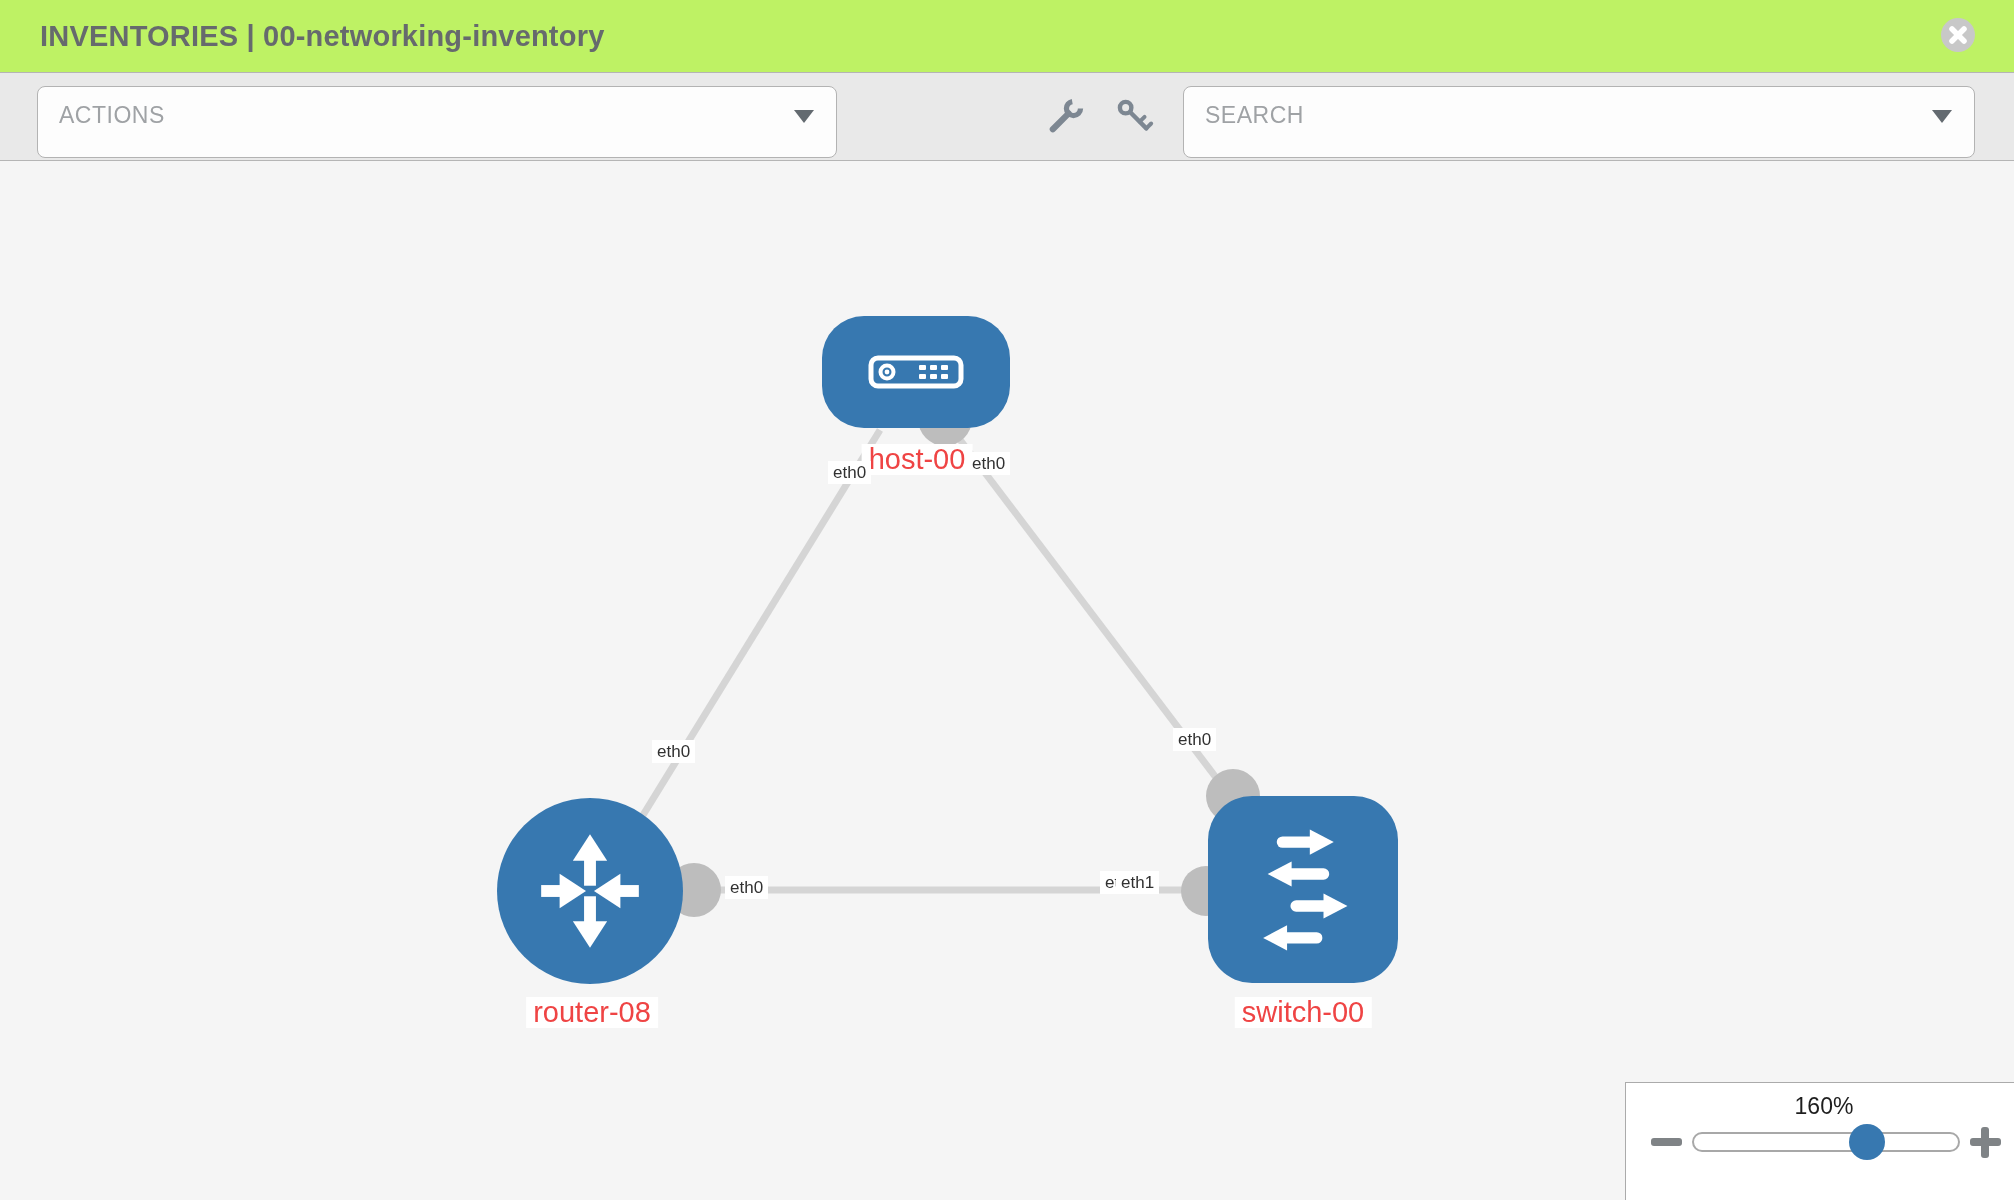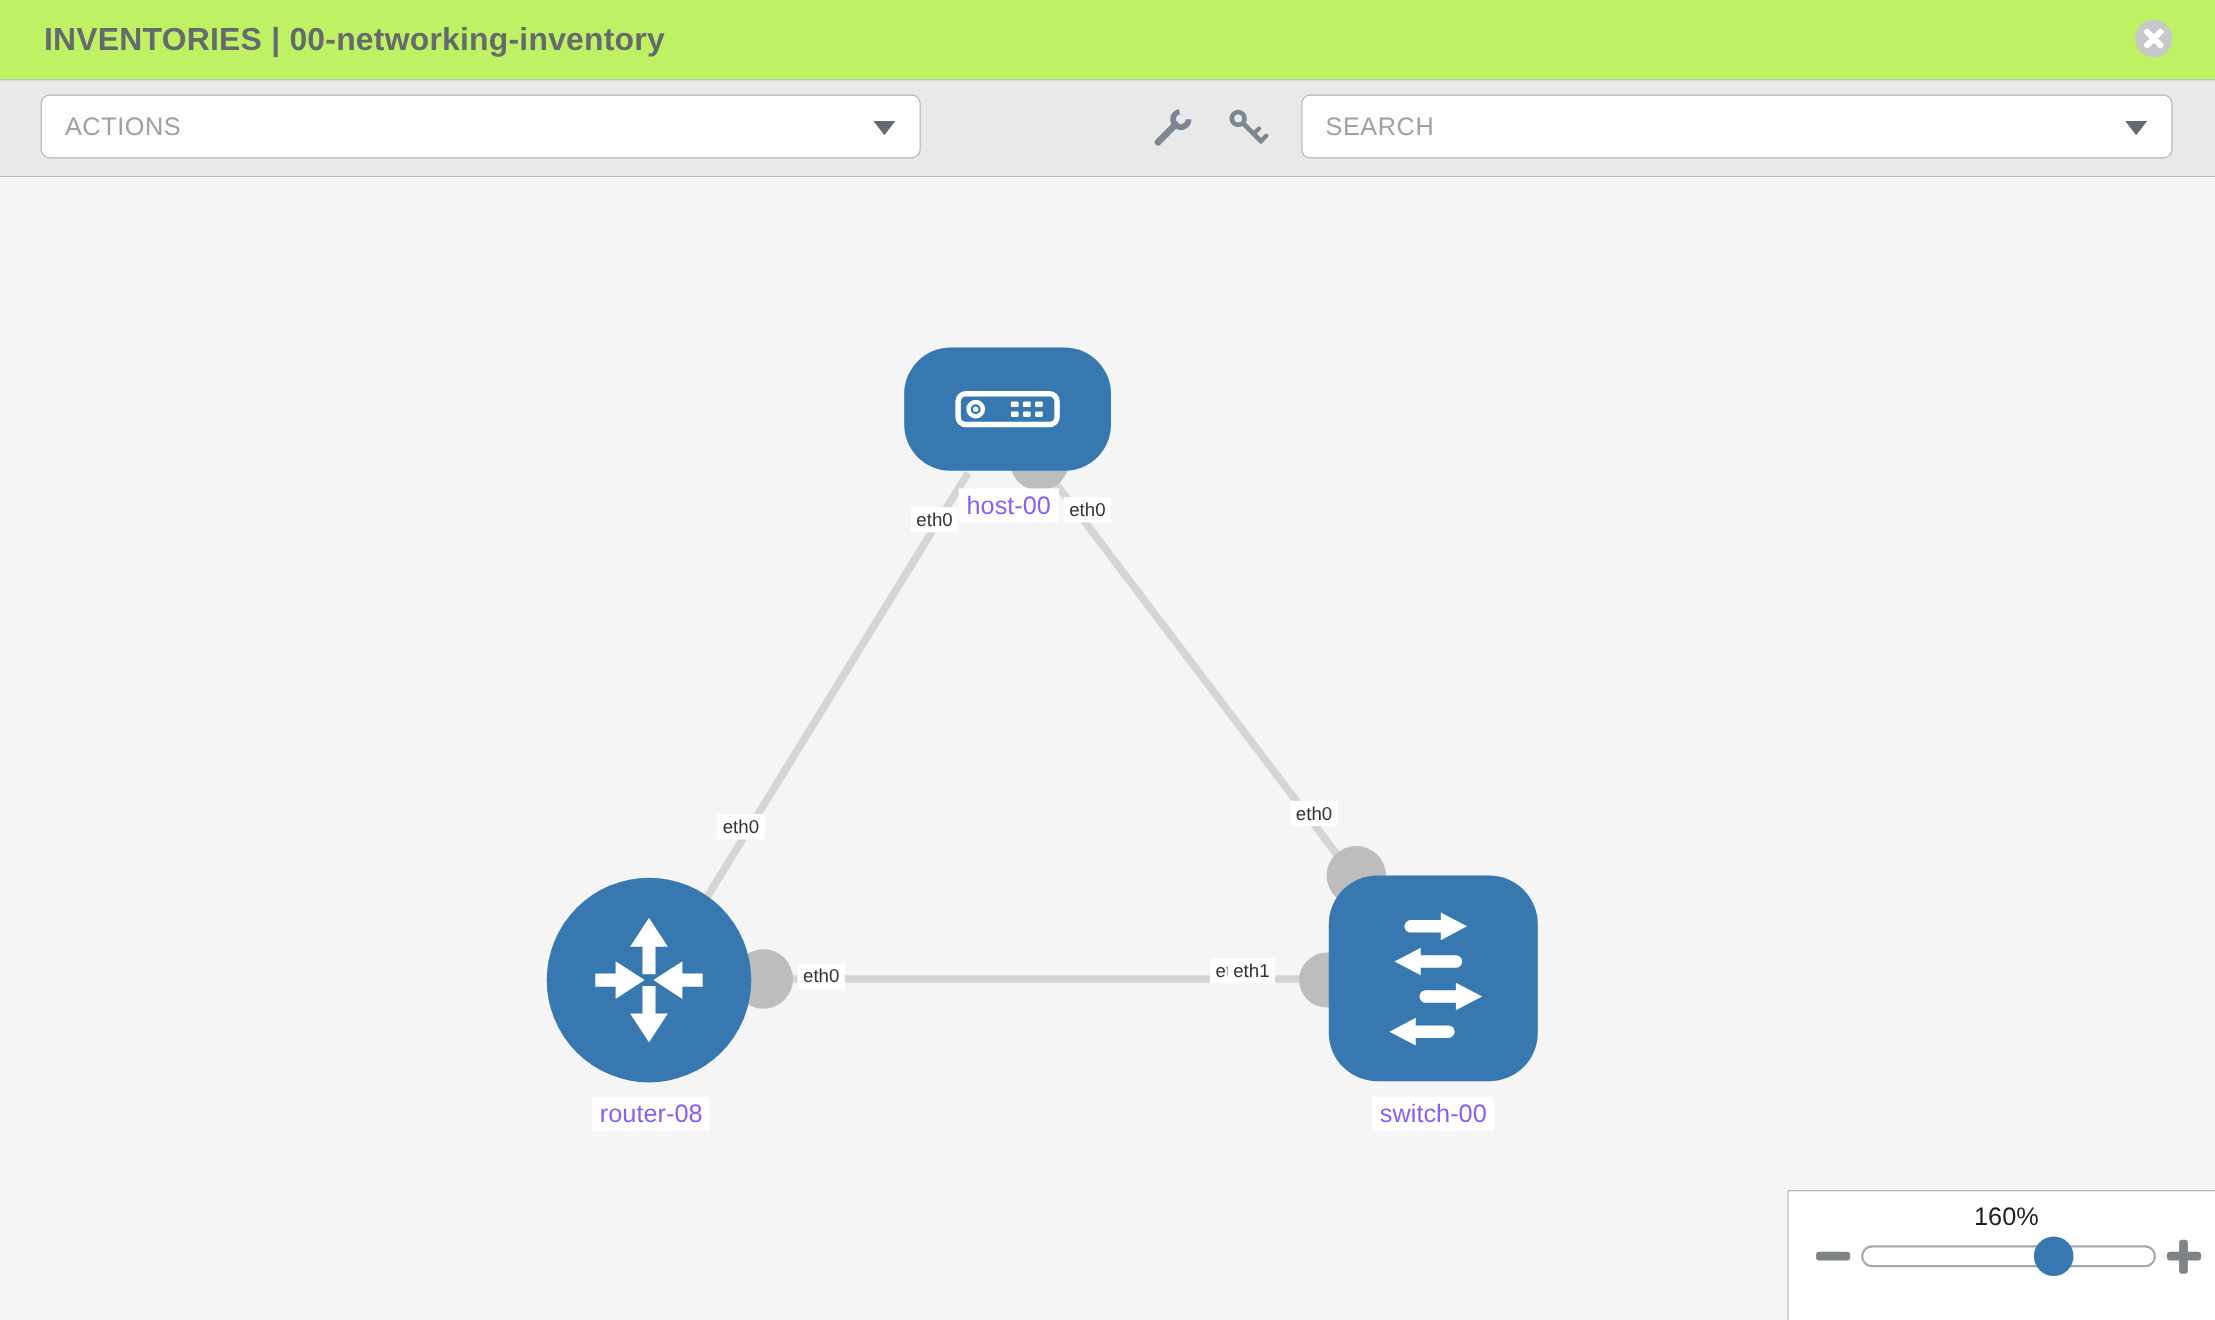--- a/index.html
+++ b/index.html
@@ -8,21 +8,21 @@
 
   
   .header{position:absolute;left:0;top:0;width:100%;height:72px;background:#bef264;}
   .page-title{position:absolute;left:40px;top:0;height:72px;line-height:72px;
     font-size:29px;font-weight:700;color:#666a6d;letter-spacing:.2px;}
   .close-btn{position:absolute;left:1941px;top:18px;width:34px;height:34px;cursor:pointer;}
 
   
   .toolbar{position:absolute;left:0;top:72px;width:100%;height:87px;background:#e9e9e9;
     border-top:1px solid #b5b5b5;border-bottom:1px solid #b5b5b5;}
-  .dropdown{position:absolute;top:13px;height:58px;background:#fdfdfd;border:1px solid #b3b3b3;
+  .dropdown{position:absolute;top:13px;height:72px;background:#fdfdfd;border:1px solid #b3b3b3;
     border-radius:8px;box-sizing:border-box;cursor:pointer;}
   .dropdown .dd-label{position:absolute;left:21px;top:0;height:56px;line-height:56px;
     font-size:23px;color:#9fa2a5;letter-spacing:.5px;}
   .caret{position:absolute;right:22px;top:23px;width:0;height:0;
     border-left:10px solid transparent;border-right:10px solid transparent;
     border-top:13px solid #636a70;}
   .dd-actions{left:37px;width:800px;}
   .dd-search{left:1183px;width:792px;}
   .tool-icon{position:absolute;top:21px;width:44px;height:44px;color:#7d8792;cursor:pointer;}
   .tool-icon.wrench{left:1044px;}
@@ -30,22 +30,22 @@
 
   
   .canvas{position:absolute;left:0;top:161px;width:2014px;height:1039px;background:#f5f5f5;}
   .net-svg{position:absolute;left:0;top:0;}
 
   .node{position:absolute;background:#3778b0;display:flex;align-items:center;justify-content:center;cursor:pointer;}
   .node-host{left:822px;top:155px;width:188px;height:112px;border-radius:42px;}
   .node-router{left:497px;top:637px;width:186px;height:186px;border-radius:50%;}
   .node-switch{left:1208px;top:635px;width:190px;height:187px;border-radius:44px;}
 
-  .node-label{position:absolute;transform:translateX(-50%);background:#ffffff;color:#8b5cf6;
-    font-size:23px;line-height:23px;padding:4px 7px;white-space:nowrap;}
+  .node-label{position:absolute;transform:translateX(-50%);background:#ffffff;color:#ef4444;
+    font-size:29px;line-height:23px;padding:4px 7px;white-space:nowrap;}
   .lab-host{left:917px;top:283px;}
   .lab-router{left:592px;top:836px;}
   .lab-switch{left:1303px;top:836px;}
 
   .iface-label{position:absolute;background:#ffffff;color:#313131;font-size:17px;line-height:17px;
     padding:3px 5px;white-space:nowrap;}
   .if-1{left:828px;top:300px;}
   .if-2{left:967px;top:291px;}
   .if-3{left:652px;top:579px;}
   .if-4{left:1173px;top:567px;}

